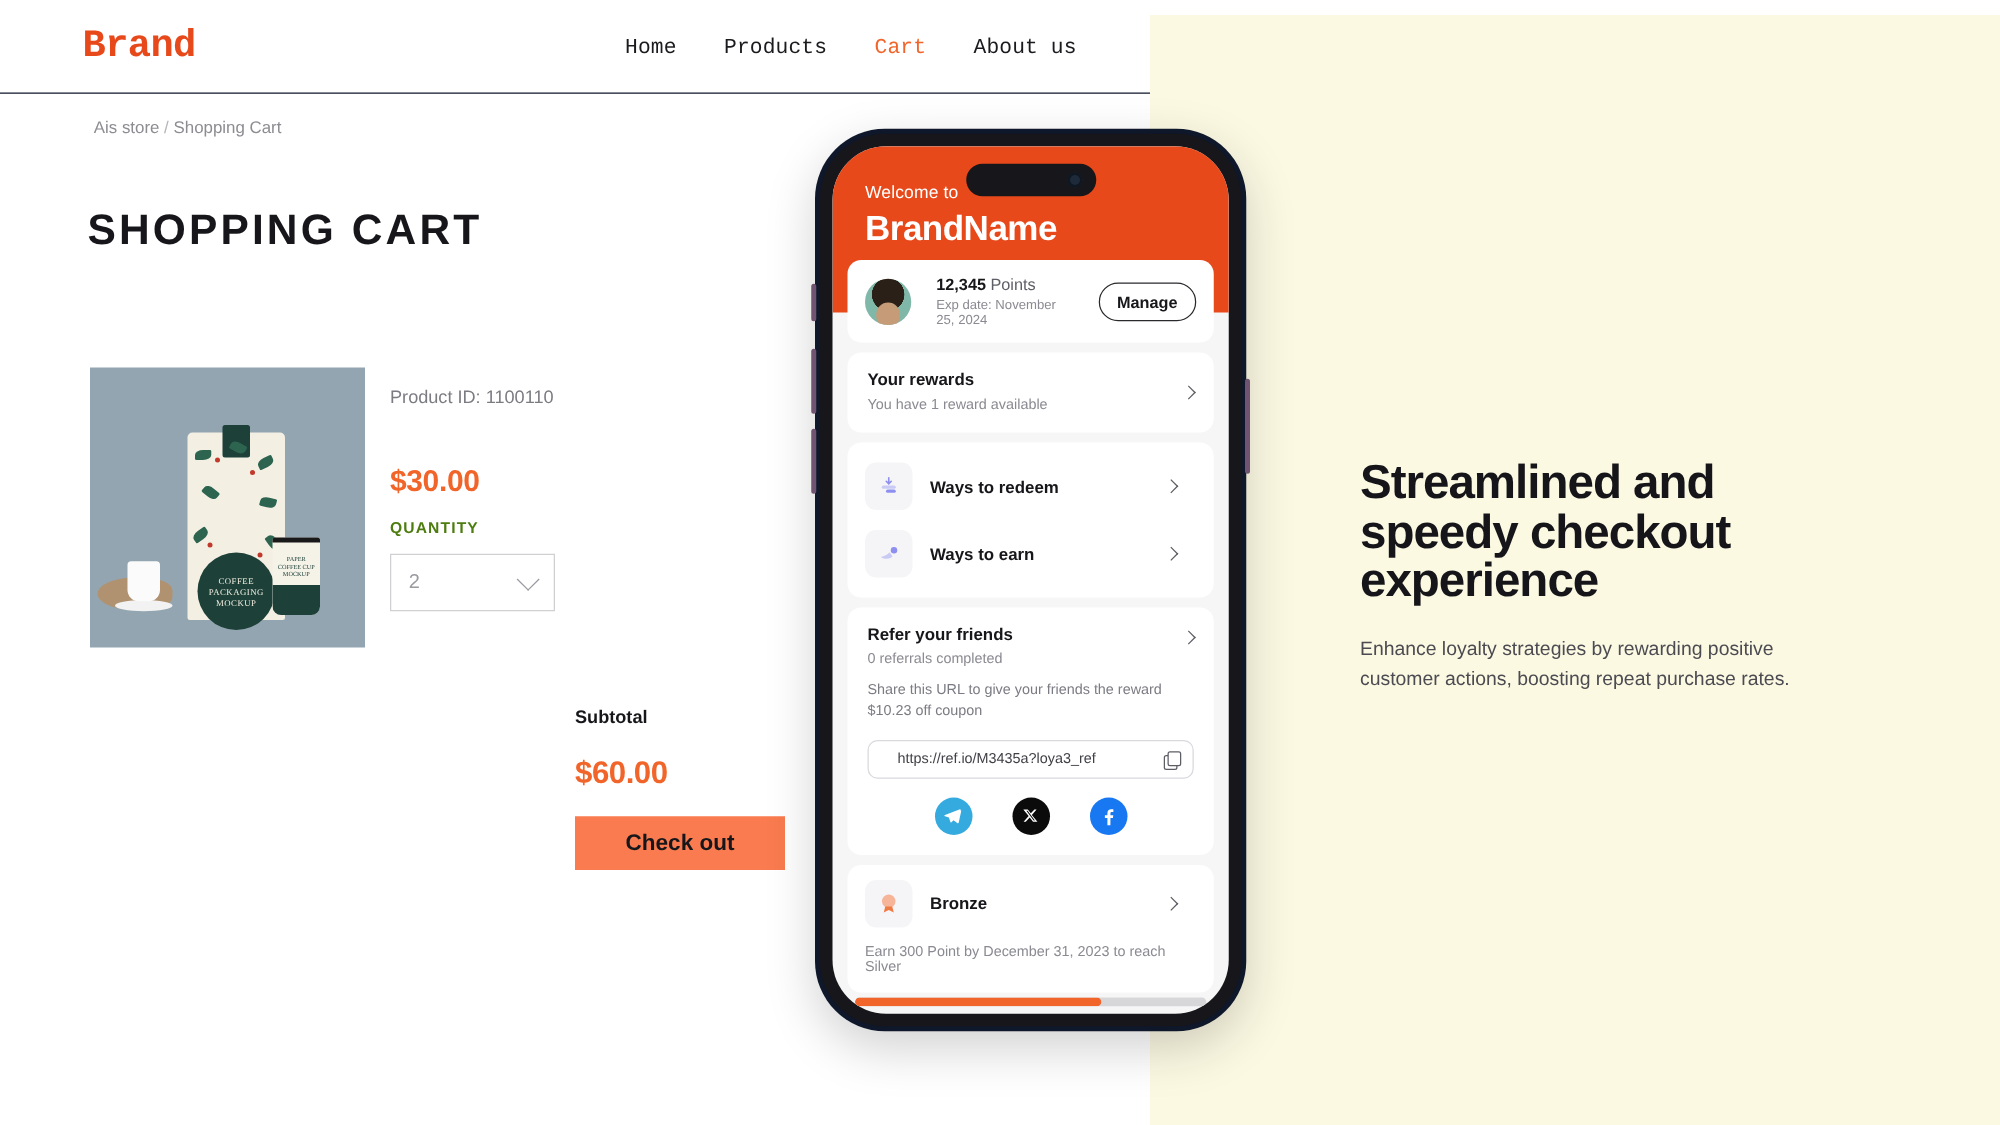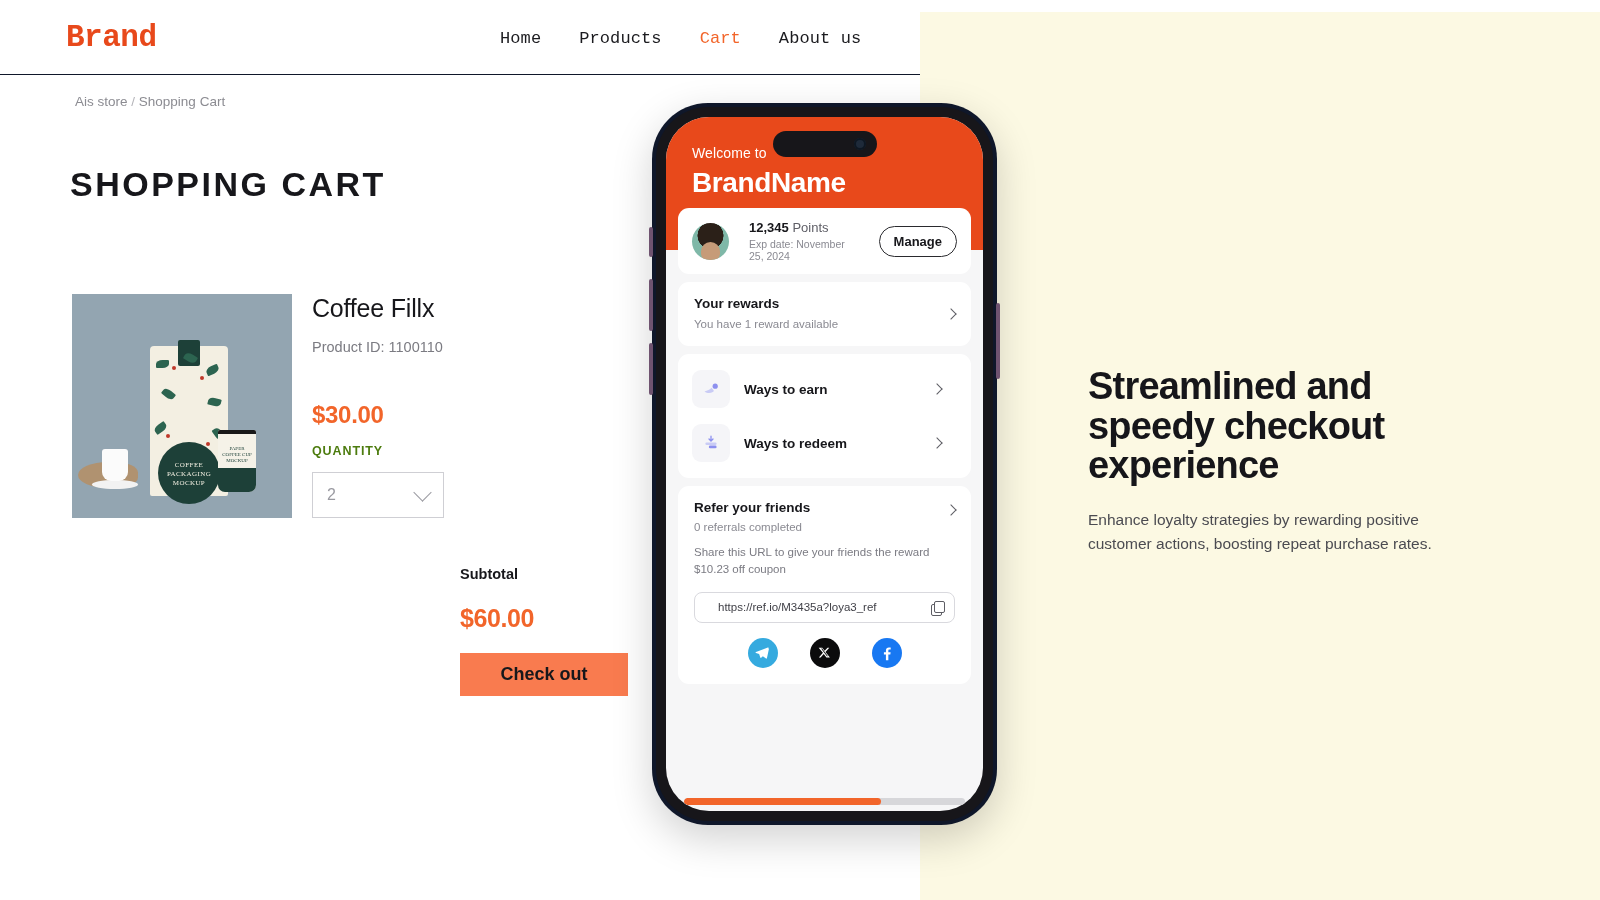--- a/index.html
+++ b/index.html
@@ -318,21 +318,20 @@
             <div>PAPER</div>
             <div>COFFEE CUP</div>
             <div>MOCKUP</div>
           </div>
         </div>
         <div class="pi-saucer"></div>
         <div class="pi-cup-sm"></div>
       </div>
 
       <div class="product-info">
-        <div class="product-name">Coffee Fillx</div>
         <div class="product-id">Product ID: 1100110</div>
         <div class="product-price">$30.00</div>
         <div class="qty-label">QUANTITY</div>
         <div class="qty-box">
           <span class="qty-val">2</span>
           <span class="chev-down"></span>
         </div>
       </div>
     </div>
 
@@ -377,36 +376,36 @@
         <div class="pcard rewards-card">
           <div class="rewards-title">Your rewards</div>
           <div class="rewards-sub">You have 1 reward available</div>
           <span class="chev"></span>
         </div>
 
         <div class="pcard ways-card">
           <div class="way-row">
             <span class="way-icon">
               <svg width="18" height="18" viewBox="0 0 18 18">
-                <path d="M2.5 11.5c2.6 1.8 5.6 2 8.3.6L12 11 9.6 7.8c-1.6 2-4.2 3-7.1 3.7z" fill="#c9cbf5"></path>
-                <circle cx="13.2" cy="6.2" r="2.6" fill="#8d90ef"></circle>
-              </svg>
-            </span>
-            <span class="way-label">Ways to earn</span>
-            <span class="chev"></span>
-          </div>
-          <div class="way-row">
-            <span class="way-icon">
-              <svg width="18" height="18" viewBox="0 0 18 18">
                 <path d="M9 2.2v4.4M7 5l2 2 2-2" stroke="#8d90ef" stroke-width="1.3" fill="none" stroke-linecap="round"></path>
                 <rect x="3.4" y="8.4" width="11.2" height="2.6" rx="1.3" fill="#c9cbf5"></rect>
                 <rect x="6.8" y="11.6" width="7.8" height="2.6" rx="1.3" fill="#8d90ef"></rect>
               </svg>
             </span>
             <span class="way-label">Ways to redeem</span>
+            <span class="chev"></span>
+          </div>
+          <div class="way-row">
+            <span class="way-icon">
+              <svg width="18" height="18" viewBox="0 0 18 18">
+                <path d="M2.5 11.5c2.6 1.8 5.6 2 8.3.6L12 11 9.6 7.8c-1.6 2-4.2 3-7.1 3.7z" fill="#c9cbf5"></path>
+                <circle cx="13.2" cy="6.2" r="2.6" fill="#8d90ef"></circle>
+              </svg>
+            </span>
+            <span class="way-label">Ways to earn</span>
             <span class="chev"></span>
           </div>
         </div>
 
         <div class="pcard refer-card">
           <div class="refer-title">Refer your friends</div>
           <div class="refer-sub">0 referrals completed</div>
           <span class="chev" style="top:24px;"></span>
           <div class="refer-desc">Share this URL to give your friends the reward $10.23 off coupon</div>
           <div class="url-box">
@@ -425,20 +424,33 @@
                 </svg>
             </span>
             <span class="soc soc-fb">
               <svg width="17" height="17" viewBox="0 0 24 24">
                   <path d="M14.6 23v-8.2h2.8l.42-3.25H14.6V9.47c0-.94.26-1.58 1.6-1.58h1.73V4.98c-.3-.04-1.33-.13-2.53-.13-2.5 0-4.22 1.53-4.22 4.35v2.35H8.35V14.8h2.83V23h3.42z" fill="#fff"></path>
                 </svg>
             </span>
           </div>
         </div>
 
+        <div class="pcard tier-card">
+          <div class="tier-row">
+            <span class="tier-icon">
+              <svg width="20" height="20" viewBox="0 0 20 20">
+                <circle cx="10" cy="8" r="5.4" fill="#f6b499"></circle>
+                <path d="M7.2 12.2 6 17l4-2 4 2-1.2-4.8z" fill="#f07a43"></path>
+              </svg>
+            </span>
+            <span class="tier-label">Bronze</span>
+            <span class="chev"></span>
+          </div>
+          <div class="tier-note">Earn 300 Point by December 31, 2023 to reach Silver</div>
+        </div>
 
         <div class="progress-wrap">
           <div class="progress-fill" id="progress-fill" style="width: 70%;"></div>
         </div>
 
       </div>
     </div>
   </div>
 
 </div>

